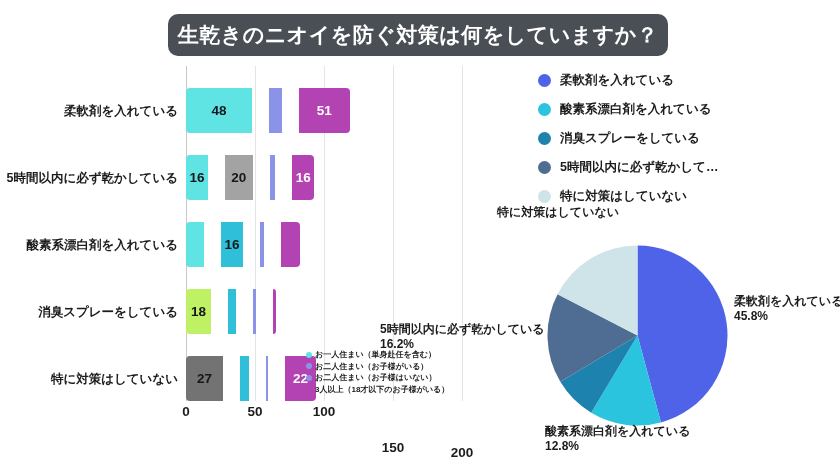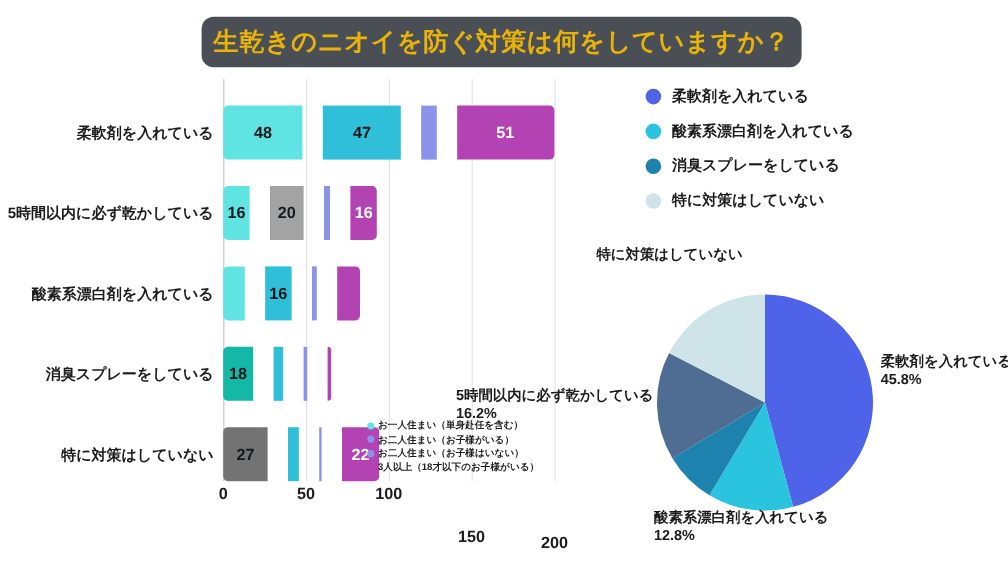--- a/index.html
+++ b/index.html
@@ -14,21 +14,21 @@
   
   .title-pill {
     position: absolute;
     left: 168px; top: 14px;
     width: 500px; height: 42px;
     background: #4a4f55;
     border-radius: 10px;
     display: flex; align-items: center; justify-content: center;
   }
   .title-pill span {
-    color: #eab308;
+    color: #ffffff;
     font-size: 21px;
     font-weight: bold;
     letter-spacing: 0.5px;
     white-space: nowrap;
   }
 
   
   .bar-area { position: absolute; left: 0; top: 66px; width: 510px; height: 360px; }
 
   .cat-label {
@@ -126,38 +126,37 @@
     <div id="cat-layer">
         <div class="cat-label" style="right: 662px; left: 0px; width: 178px; top: 37px;">柔軟剤を入れている</div>
         <div class="cat-label" style="right: 662px; left: 0px; width: 178px; top: 104px;">5時間以内に必ず乾かしている</div>
         <div class="cat-label" style="right: 662px; left: 0px; width: 178px; top: 171px;">酸素系漂白剤を入れている</div>
         <div class="cat-label" style="right: 662px; left: 0px; width: 178px; top: 238px;">消臭スプレーをしている</div>
         <div class="cat-label" style="right: 662px; left: 0px; width: 178px; top: 305px;">特に対策はしていない</div>
       </div>
     <div id="bars-layer">
         <div class="bar-row" style="top: 22px;">
           <div class="seg dark" style="width: 66.24px; background: rgb(95, 227, 227);">48</div>
-          <div class="seg dark" style="width: 64.86px; background: rgb(47, 191, 216);">47</div>
           <div class="seg light" style="width: 12.42px; background: rgb(139, 147, 232);"></div>
-          <div class="seg light" style="width: 81px; background: rgb(179, 67, 179);">51</div>
+          <div class="seg light" style="width: 51px; background: rgb(179, 67, 179);">51</div>
         </div>
         <div class="bar-row" style="top: 89px;">
           <div class="seg dark" style="width: 22.08px; background: rgb(95, 227, 227);">16</div>
           <div class="seg dark" style="width: 27.6px; background: #a3a3a3;">20</div>
           <div class="seg light" style="width: 5.52px; background: rgb(139, 147, 232);"></div>
           <div class="seg light" style="width: 22.08px; background: rgb(179, 67, 179);">16</div>
         </div>
         <div class="bar-row" style="top: 156px;">
           <div class="seg dark" style="width: 17.94px; background: rgb(95, 227, 227);"></div>
           <div class="seg dark" style="width: 22.08px; background: rgb(47, 191, 216);">16</div>
           <div class="seg light" style="width: 4.14px; background: rgb(139, 147, 232);"></div>
           <div class="seg light" style="width: 19.32px; background: rgb(179, 67, 179);"></div>
         </div>
         <div class="bar-row" style="top: 223px;">
-          <div class="seg dark" style="width: 24.84px; background: #14b8a6;">18</div>
+          <div class="seg dark" style="width: 24.84px; background: #bef264;">18</div>
           <div class="seg dark" style="width: 8.28px; background: rgb(47, 191, 216);"></div>
           <div class="seg light" style="width: 2.76px; background: rgb(139, 147, 232);"></div>
           <div class="seg light" style="width: 2.76px; background: rgb(179, 67, 179);"></div>
         </div>
         <div class="bar-row" style="top: 290px;">
           <div class="seg dark" style="width: 37.26px; background: #737373;">27</div>
           <div class="seg dark" style="width: 8.28px; background: rgb(47, 191, 216);"></div>
           <div class="seg light" style="width: 2.76px; background: rgb(139, 147, 232);"></div>
           <div class="seg light" style="width: 30.36px; background: rgb(179, 67, 179);">22</div>
         </div>
@@ -195,20 +194,24 @@
         <span class="pl-dot" style="background: rgb(79, 99, 232);"></span>
         <span class="pl-text">柔軟剤を入れている</span>
       </div>
       <div class="pl-item">
         <span class="pl-dot" style="background: rgb(43, 196, 222);"></span>
         <span class="pl-text">酸素系漂白剤を入れている</span>
       </div>
       <div class="pl-item">
         <span class="pl-dot" style="background: rgb(29, 130, 173);"></span>
         <span class="pl-text">消臭スプレーをしている</span>
+      </div>
+      <div class="pl-item">
+        <span class="pl-dot" style="background: rgb(79, 109, 146);"></span>
+        <span class="pl-text">5時間以内に必ず乾かして…</span>
       </div>
       <div class="pl-item">
         <span class="pl-dot" style="background: rgb(207, 228, 232);"></span>
         <span class="pl-text">特に対策はしていない</span>
       </div>
     </div>
 
   <div class="pie-wrap">
     <svg id="pie-svg" width="185" height="185" viewBox="0 0 185 185">
         <path d="M 92.5 92.5 L 92.5 2.5 A 90 90 0 0 1 115.97573556609073 179.38434749499464 Z" fill="#4f63e8"></path>

